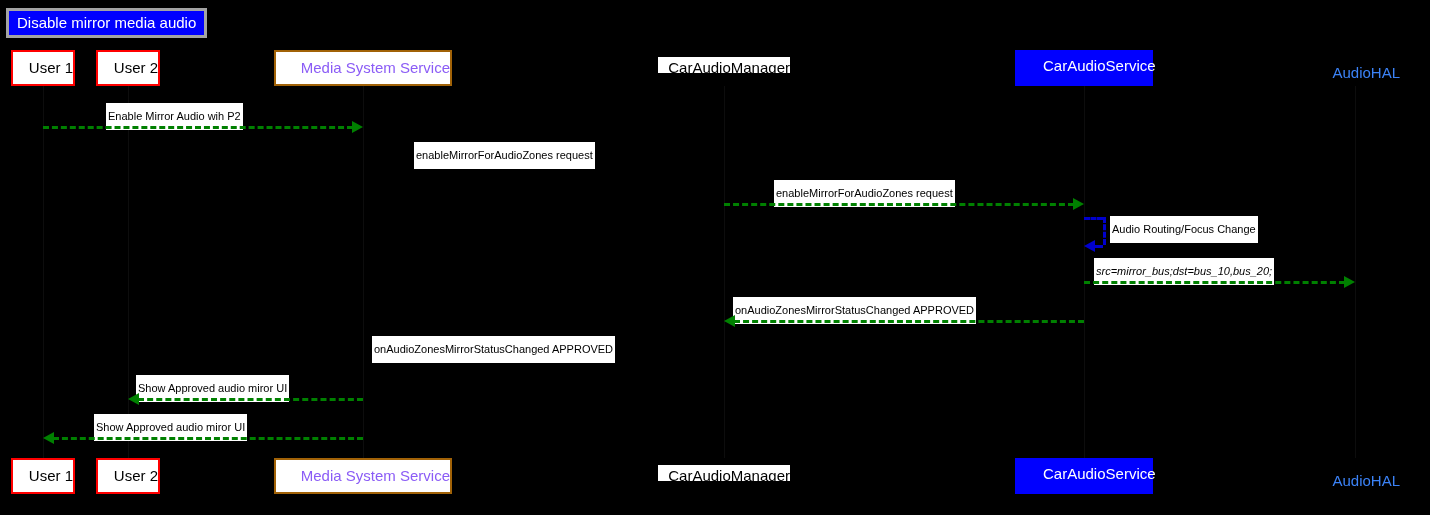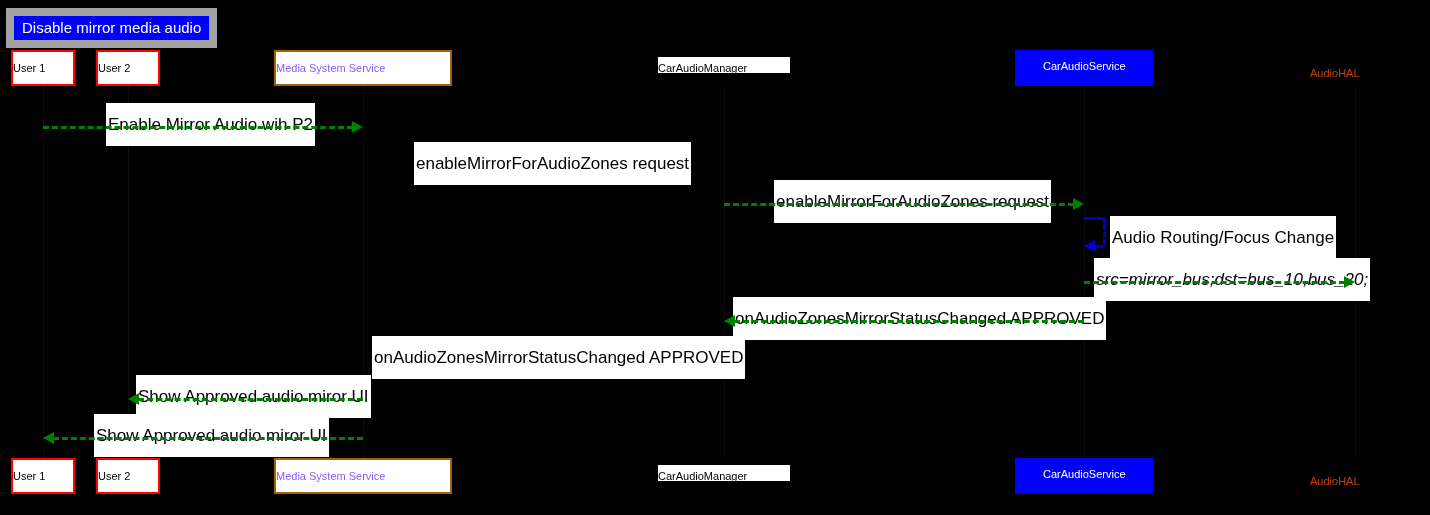--- a/index.html
+++ b/index.html
@@ -19,35 +19,35 @@
     overflow: hidden;
   }
 
   
   .title-box {
     position: absolute;
     left: 6px;
     top: 8px;
     padding: 3px 8px 4px 8px;
     background: #0000ff;
-    border: 8px solid #a3a3a3;
+    border: 3px solid #a3a3a3;
     color: #ffffff;
     font-size: 15px;
     line-height: 17px;
     white-space: nowrap;
   }
 
   
   .participant {
     position: absolute;
     box-sizing: border-box;
     height: 36px;
     line-height: 32px;
-    text-align: left;
-    font-size: 11px;
+    text-align: right;
+    font-size: 15px;
     white-space: nowrap;
   }
   .participant.boxed-red {
     background: #ffffff;
     border: 2px solid #ff0000;
     color: #000000;
   }
   .participant.boxed-green {
     background: #ffffff;
     border: 2px solid #a16207;
@@ -62,21 +62,21 @@
   }
   .participant.solid-blue {
     background: #0000ff;
     border: none;
     color: #ffffff;
     padding-left: 28px;
   }
   .participant.plain-text {
     background: transparent;
     border: none;
-    color: #c2410c;
+    color: #3b82f6;
   }
 
   
   .lifeline {
     position: absolute;
     width: 1px;
     background: #0d0d0d;
   }
 
   
@@ -102,23 +102,23 @@
   }
   .arrowhead.left.blue {
     border-right-color: #0000cd;
   }
 
   
   .msg-label {
     position: absolute;
     background: #ffffff;
     color: #000000;
-    font-size: 17px;
+    font-size: 11px;
     line-height: 19px;
-    padding: 12px 2px;
+    padding: 4px 2px;
     white-space: nowrap;
   }
 
   
   .selfcall {
     position: absolute;
   }
   .selfcall .seg-top,
   .selfcall .seg-bottom {
     position: absolute;

